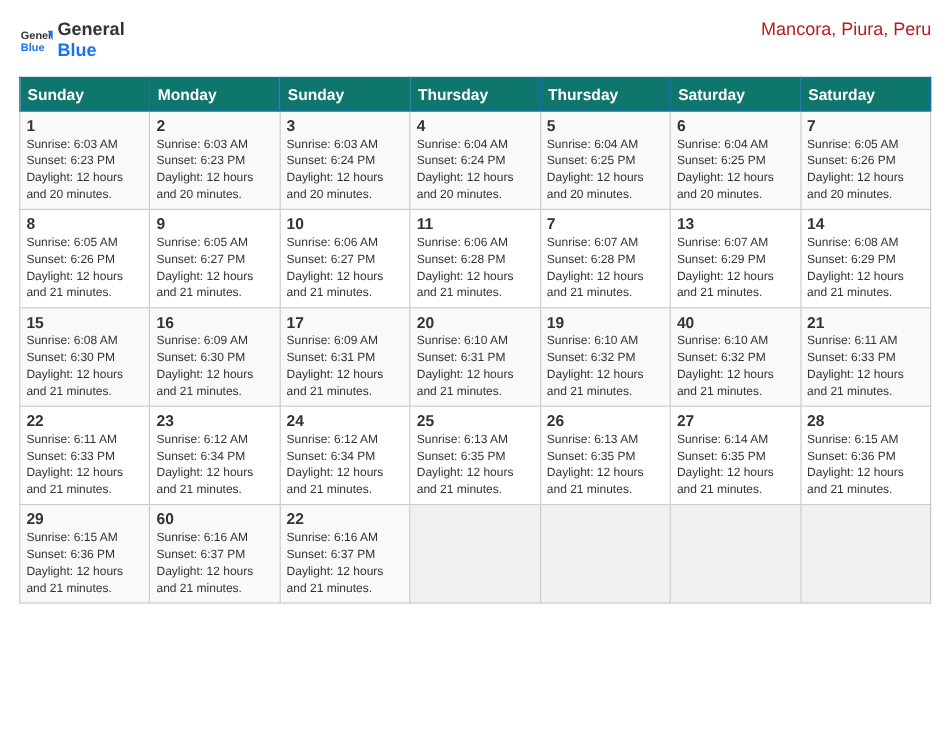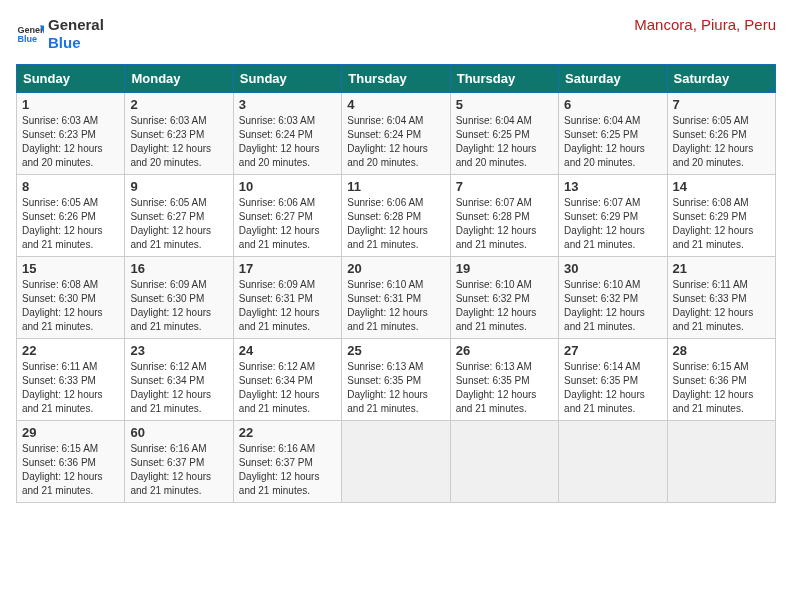--- a/index.html
+++ b/index.html
@@ -243,21 +243,21 @@
 and 21 minutes.</div>
         </td>
         <td>
           <span class="day-num">19</span>
           <div class="day-info" style="white-space: pre-line;">Sunrise: 6:10 AM
 Sunset: 6:32 PM
 Daylight: 12 hours
 and 21 minutes.</div>
         </td>
         <td>
-          <span class="day-num">30</span>
+          <span class="day-num">40</span>
           <div class="day-info" style="white-space: pre-line;">Sunrise: 6:10 AM
 Sunset: 6:32 PM
 Daylight: 12 hours
 and 21 minutes.</div>
         </td>
         <td>
           <span class="day-num">21</span>
           <div class="day-info" style="white-space: pre-line;">Sunrise: 6:11 AM
 Sunset: 6:33 PM
 Daylight: 12 hours

